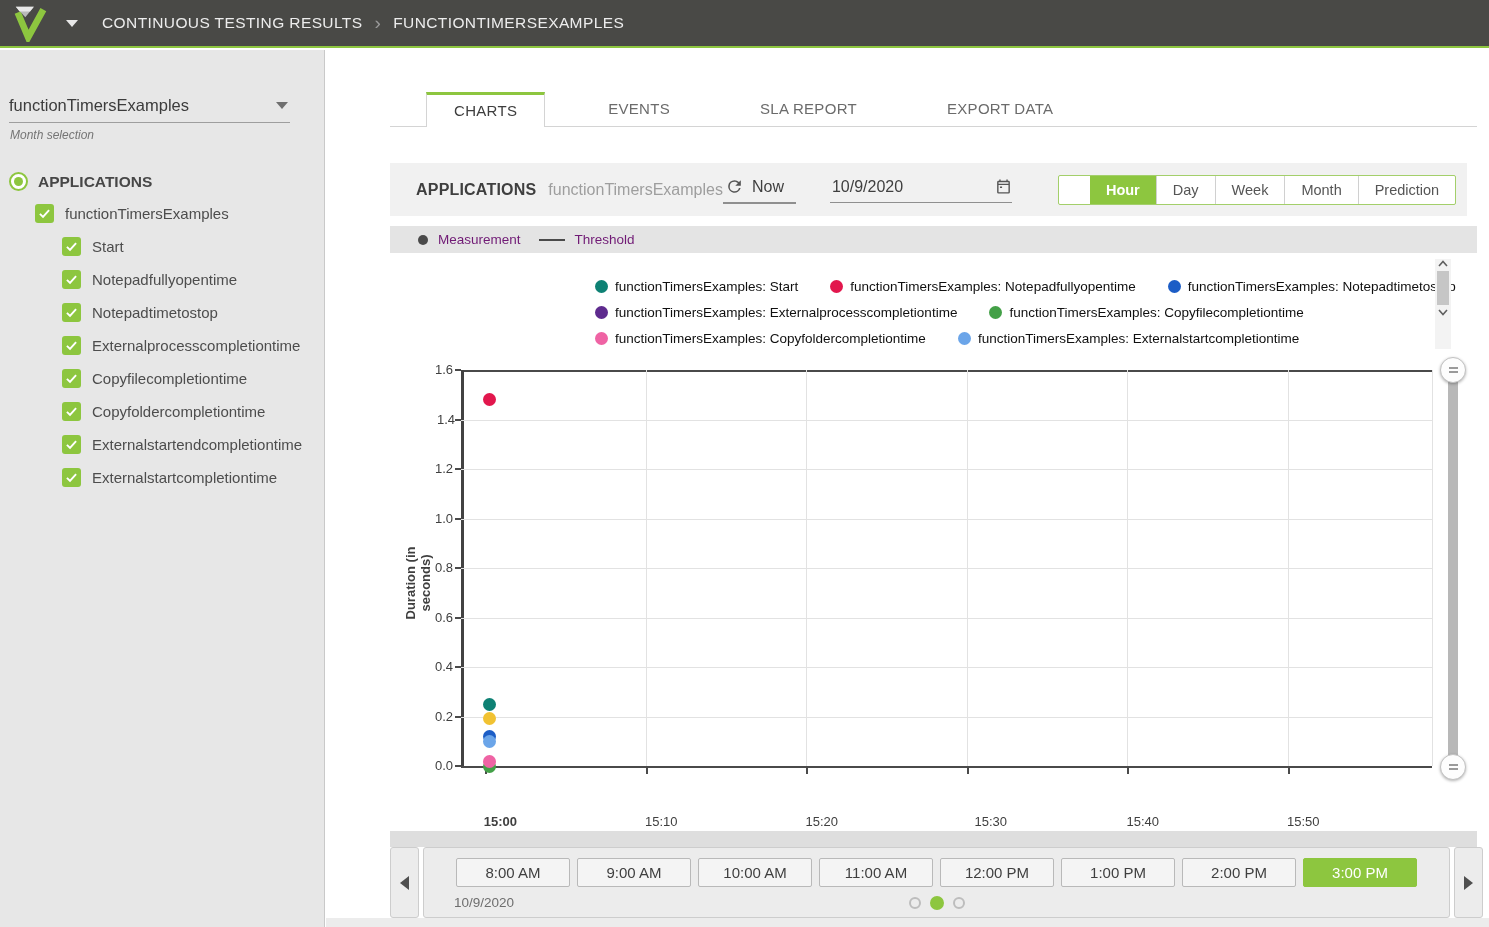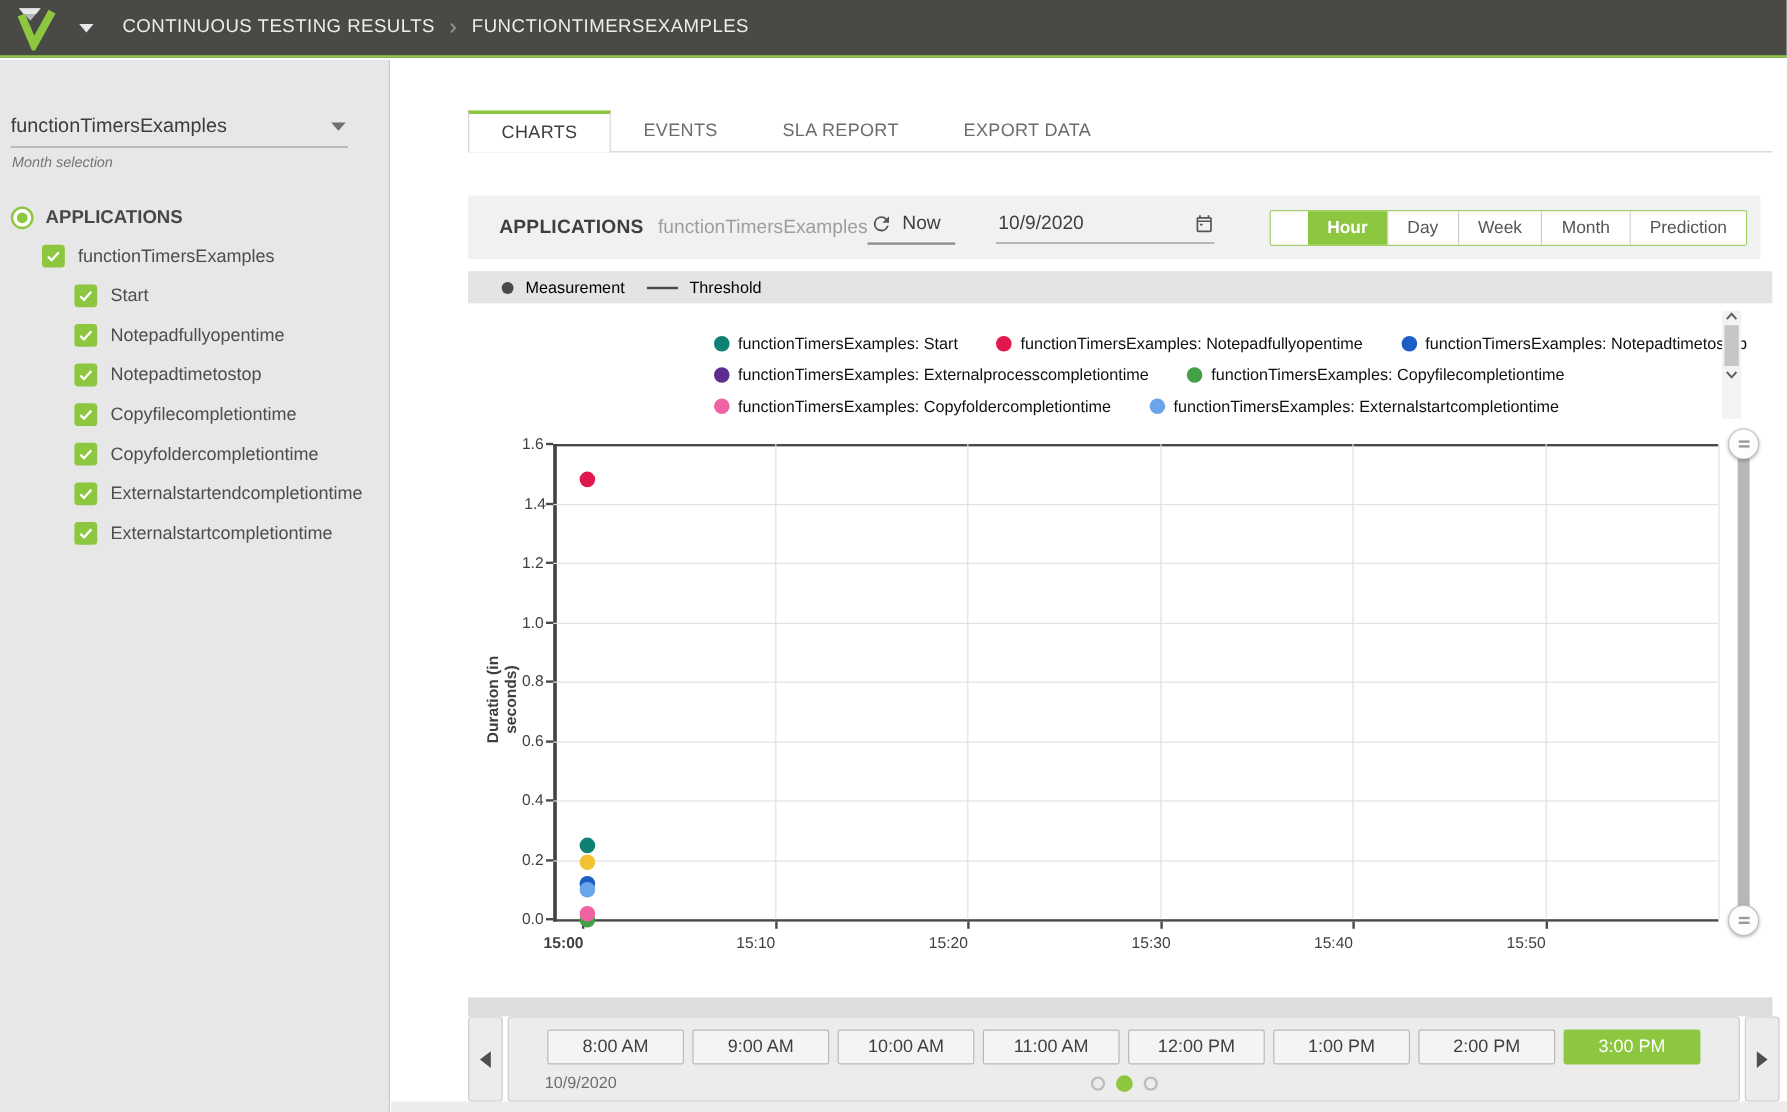--- a/index.html
+++ b/index.html
@@ -39,21 +39,21 @@
   .radio-label { font-size:15.5px; font-weight:700; color:#474747; }
   .tree { margin-top:6px; }
   .tree-row { display:flex; align-items:center; gap:11px; height:33px; margin-left:35px; cursor:pointer; }
   .tree-row.child { margin-left:62px; }
   .cb { width:19px; height:19px; background:#8dc63f; border-radius:3px; flex:none;
     display:flex; align-items:center; justify-content:center; }
   .tree-label { font-size:15px; color:#4d4d4d; white-space:nowrap; }
   
   .main { position:absolute; left:326px; top:50px; width:1163px; height:877px; background:#fff; }
   .tabs { display:flex; margin:42px 12px 0 64px; border-bottom:1px solid #d4d4d4; height:35px; }
-  .tab { padding:0 27px; line-height:34px; font-size:15px; letter-spacing:.3px; color:#6b6b6b; cursor:pointer; }
+  .tab { padding:0 27px; line-height:34px; font-size:15px; letter-spacing:.3px; color:#6b6b6b; cursor:pointer;margin-left:36px; }
   .tab.active { background:#fff; border:1px solid #d4d4d4; border-top:3px solid #8dc63f;
     border-bottom:none; color:#3d3d3d; margin-bottom:-1px; line-height:31px; }
   
   .toolbar { margin:36px 22px 0 64px; height:53px; background:#f1f1f1;
     display:flex; align-items:center; padding:0 26px; }
   .tb-label { font-size:16px; font-weight:700; color:#3f3f3f; letter-spacing:.2px; }
   .tb-value { font-size:16px; color:#9e9e9e; margin-left:12px; }
   .tb-spacer { flex:1; }
   .now-btn { display:flex; align-items:center; gap:8px; border-bottom:2px solid #8f8f8f;
     padding:2px 12px 6px 2px; font-size:16px; color:#3f3f3f; cursor:pointer; }
@@ -62,37 +62,37 @@
   .date-input { border:none; background:transparent; outline:none; font-family:inherit;
     font-size:16px; color:#3f3f3f; width:165px; }
   .range-group { margin-left:46px; display:flex; background:#fff;
     border:1px solid #a3cf6a; border-radius:2px; }
   .range-btn { padding:6px 16px; font-size:14.5px; color:#555; border-left:1px solid #d0d0d0; cursor:pointer; }
   .range-btn:first-child { border-left:none; }
   .range-btn.active { background:#8dc63f; color:#fff; font-weight:700; border-left-color:#8dc63f;margin-left:31px; }
   
   .chart-panel { margin:10px 12px 0 64px; }
   .measure-bar { height:27px; background:#e4e4e4; display:flex; align-items:center;
-    padding-left:28px; font-size:13.5px; color:#000000; }
+    padding-left:28px; font-size:13.5px; color:#701a75; }
   .m-dot { width:10px; height:10px; border-radius:50%; background:#4a4a4a; margin-right:10px; }
   .t-line { width:26px; height:2px; background:#4a4a4a; margin:0 10px 0 18px; }
   .chart-area { position:relative; height:578px; background:#fff; overflow:hidden; }
   .legend-wrap { position:absolute; left:205px; right:64px; top:20px; }
   .legend-row { display:flex; justify-content:flex-start; gap:32px; height:26px; align-items:center; }
   .legend-item { display:flex; align-items:center; gap:7px; cursor:pointer; }
   .legend-dot { width:13px; height:13px; border-radius:50%; flex:none; }
   .legend-text { font-size:13.5px; color:#101010; white-space:nowrap; }
   .legend-scroll { position:absolute; right:26px; top:6px; width:16px; height:90px; background:#f3f3f3;
     display:flex; flex-direction:column; align-items:center; }
   .scroll-thumb { width:12px; height:34px; background:#c6c6c6; margin:3px 0; }
   .axis-el { position:absolute; }
   .ylab-wrap { position:absolute; left:-22px; top:315px; width:100px; text-align:center;
     transform:rotate(-90deg); font-size:13px; font-weight:700; color:#3f3f3f; }
   .ytick-label { position:absolute; width:50px; text-align:right; font-size:13px; color:#3f3f3f; }
-  .xtick-label { position:absolute; width:64px; text-align:left; font-size:13px; color:#3f3f3f; }
+  .xtick-label { position:absolute; width:64px; text-align:right; font-size:13px; color:#3f3f3f;margin-top:36px; }
   .xtick-label.first { font-weight:700; }
   .hgrid { position:absolute; height:1px; background:#e2e2e2; }
   .vgrid { position:absolute; width:1px; background:#e2e2e2; }
   .point { position:absolute; width:13px; height:13px; border-radius:50%; }
   .vslider-bar { position:absolute; left:1058px; top:117px; width:10px; height:398px; background:#b8b8b8; }
   .vslider-handle { position:absolute; left:1050px; width:26px; height:26px; border-radius:50%;
     background:#fdfdfd; border:1px solid #c2c2c2; box-shadow:0 1px 3px rgba(0,0,0,.3);
     display:flex; align-items:center; justify-content:center; cursor:grab; }
   .grip { width:9px; height:6px; border-top:2px solid #9a9a9a; border-bottom:2px solid #9a9a9a; }
   
@@ -174,20 +174,28 @@
         </span>
         <span class="tree-label">Notepadfullyopentime</span>
       </div>
       <div class="tree-row child">
         <span class="cb">
           <svg viewBox="0 0 18 18" width="15" height="15">
             <polyline points="3.5,9.5 7.2,13 14.5,5" fill="none" stroke="#fff" stroke-width="2.3"></polyline>
           </svg>
         </span>
         <span class="tree-label">Notepadtimetostop</span>
+      </div>
+      <div class="tree-row child">
+        <span class="cb">
+          <svg viewBox="0 0 18 18" width="15" height="15">
+            <polyline points="3.5,9.5 7.2,13 14.5,5" fill="none" stroke="#fff" stroke-width="2.3"></polyline>
+          </svg>
+        </span>
+        <span class="tree-label">Externalprocesscompletiontime</span>
       </div>
       <div class="tree-row child">
         <span class="cb">
           <svg viewBox="0 0 18 18" width="15" height="15">
             <polyline points="3.5,9.5 7.2,13 14.5,5" fill="none" stroke="#fff" stroke-width="2.3"></polyline>
           </svg>
         </span>
         <span class="tree-label">Copyfilecompletiontime</span>
       </div>
       <div class="tree-row child">

